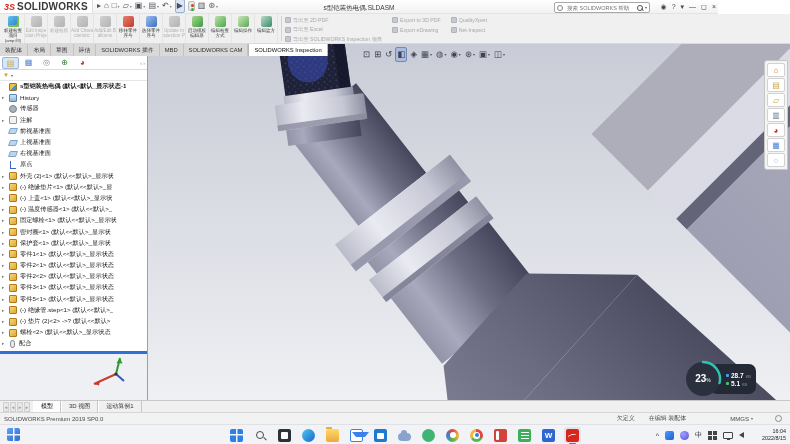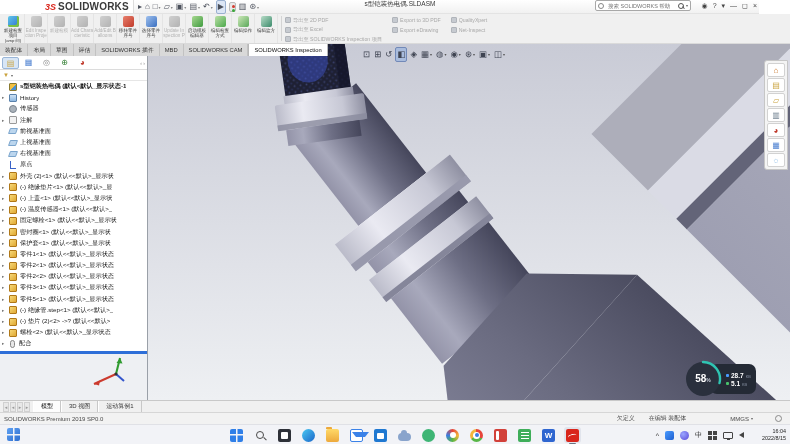--- a/index.html
+++ b/index.html
@@ -3,21 +3,21 @@
 <meta charset="utf-8">
 <style>
   html,body{margin:0;padding:0;background:#888;}
   .screen{position:relative;width:790px;height:444px;overflow:hidden;background:#fff;
     font-family:"Liberation Sans",sans-serif;-webkit-font-smoothing:antialiased;}
   .screen *{box-sizing:border-box;}
 
   
   .titlebar{position:absolute;top:0;left:0;width:718px;height:14px;
     background:linear-gradient(#ffffff,#f1f1f1);border-bottom:1px solid #e3e3e3;
-    display:flex;align-items:flex-start;margin-left:41px;}
+    display:flex;align-items:flex-end;}
   .logo{display:flex;align-items:center;height:13px;padding:0 4px;background:#fff;
     border-right:1px solid #ddd;}
   .logo-3s{color:#d9261c;font-weight:bold;font-style:italic;font-size:9px;margin-right:2px;}
   .logo-txt{color:#3a3a3a;font-weight:bold;font-size:10px;letter-spacing:.2px;}
   .qa{display:flex;align-items:center;gap:3px;margin-left:4px;}
   .qa-ic{font-size:8px;color:#4a4f5a;line-height:12px;position:relative;}
   .qa-ic.pressed{background:#dce6f5;border:1px solid #9ab0d0;border-radius:2px;padding:0 1px;}
   .qa-ic .qa-car{font-size:4px;color:#888;margin-left:1px;}
   .qa-ic.tl{width:7px;height:10px;background:#e8e8e8;border:1px solid #bbb;border-radius:2px;}
   .qa-ic.tl::before{content:"";position:absolute;left:2px;top:1.5px;width:3px;height:3px;border-radius:50%;background:#d23c2e;}
@@ -593,21 +593,21 @@
         <span class="hud-dot" id="hud-dot-down" style="background: rgb(73, 194, 107);"></span>
         <span class="hud-val">5.1</span>
         <span class="hud-unit">KB</span>
       </div>
     </div>
     <svg class="hud-circle" width="38" height="38" viewBox="0 0 38 38">
       <circle cx="19" cy="19" r="17" fill="#2a303d"></circle>
       <path d="M19 2 A17 17 0 0 1 35.5 23" fill="none" stroke="#2fc4b2" stroke-width="2.4" stroke-linecap="round"></path>
     </svg>
     <div class="hud-pct">
-      <span>58</span><span class="pctsign">%</span>
+      <span>23</span><span class="pctsign">%</span>
     </div>
   </div>
 
   <div class="bottabs">
     <div class="bnav" id="bnav">
         <span>◂</span>
         <span>◂</span>
         <span>▸</span>
         <span>▸</span>
       </div>

